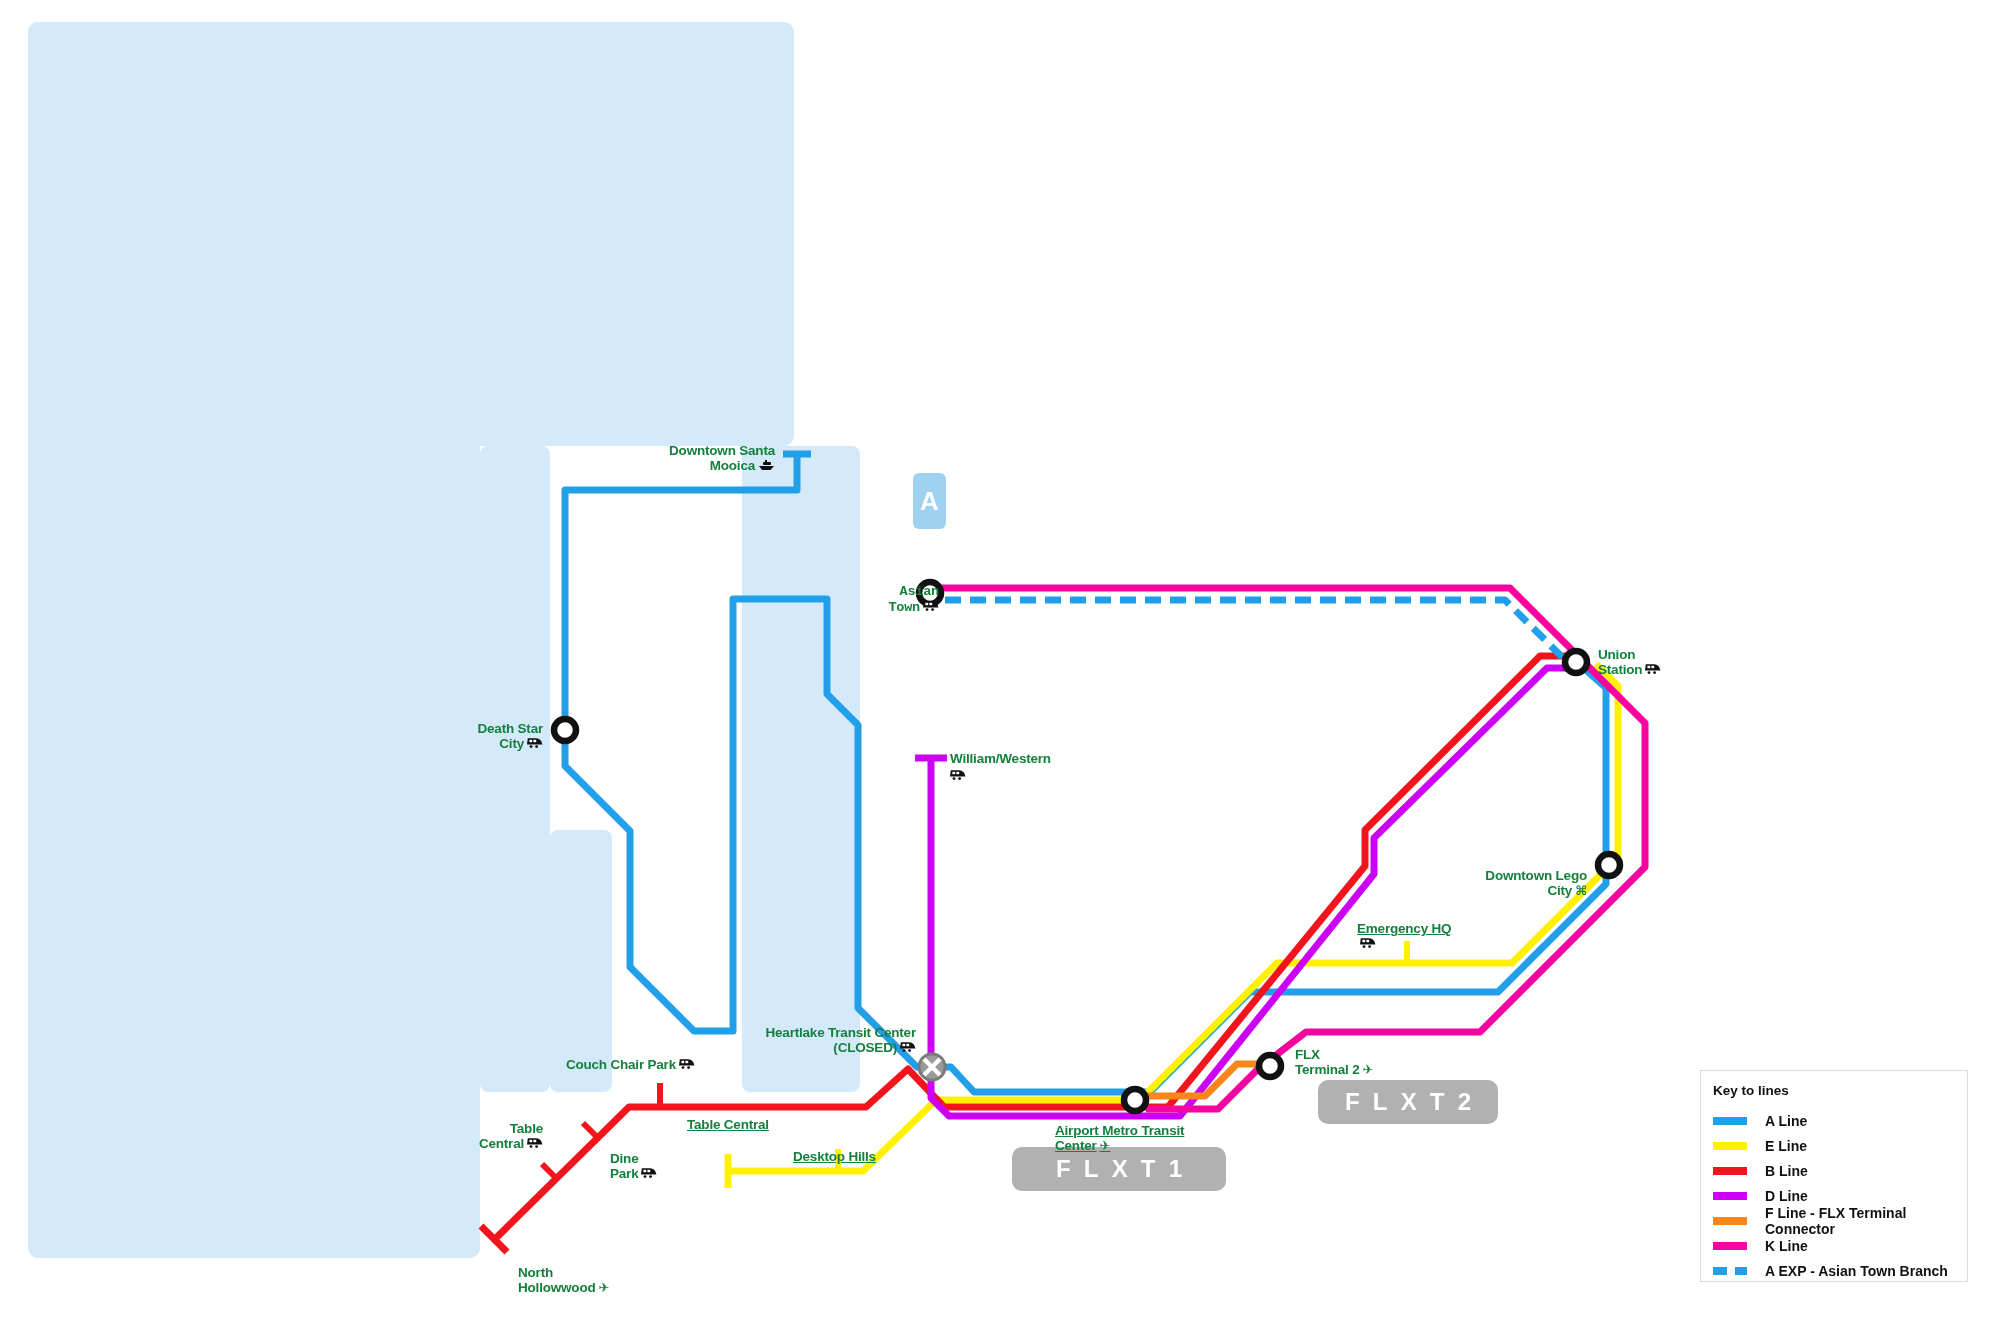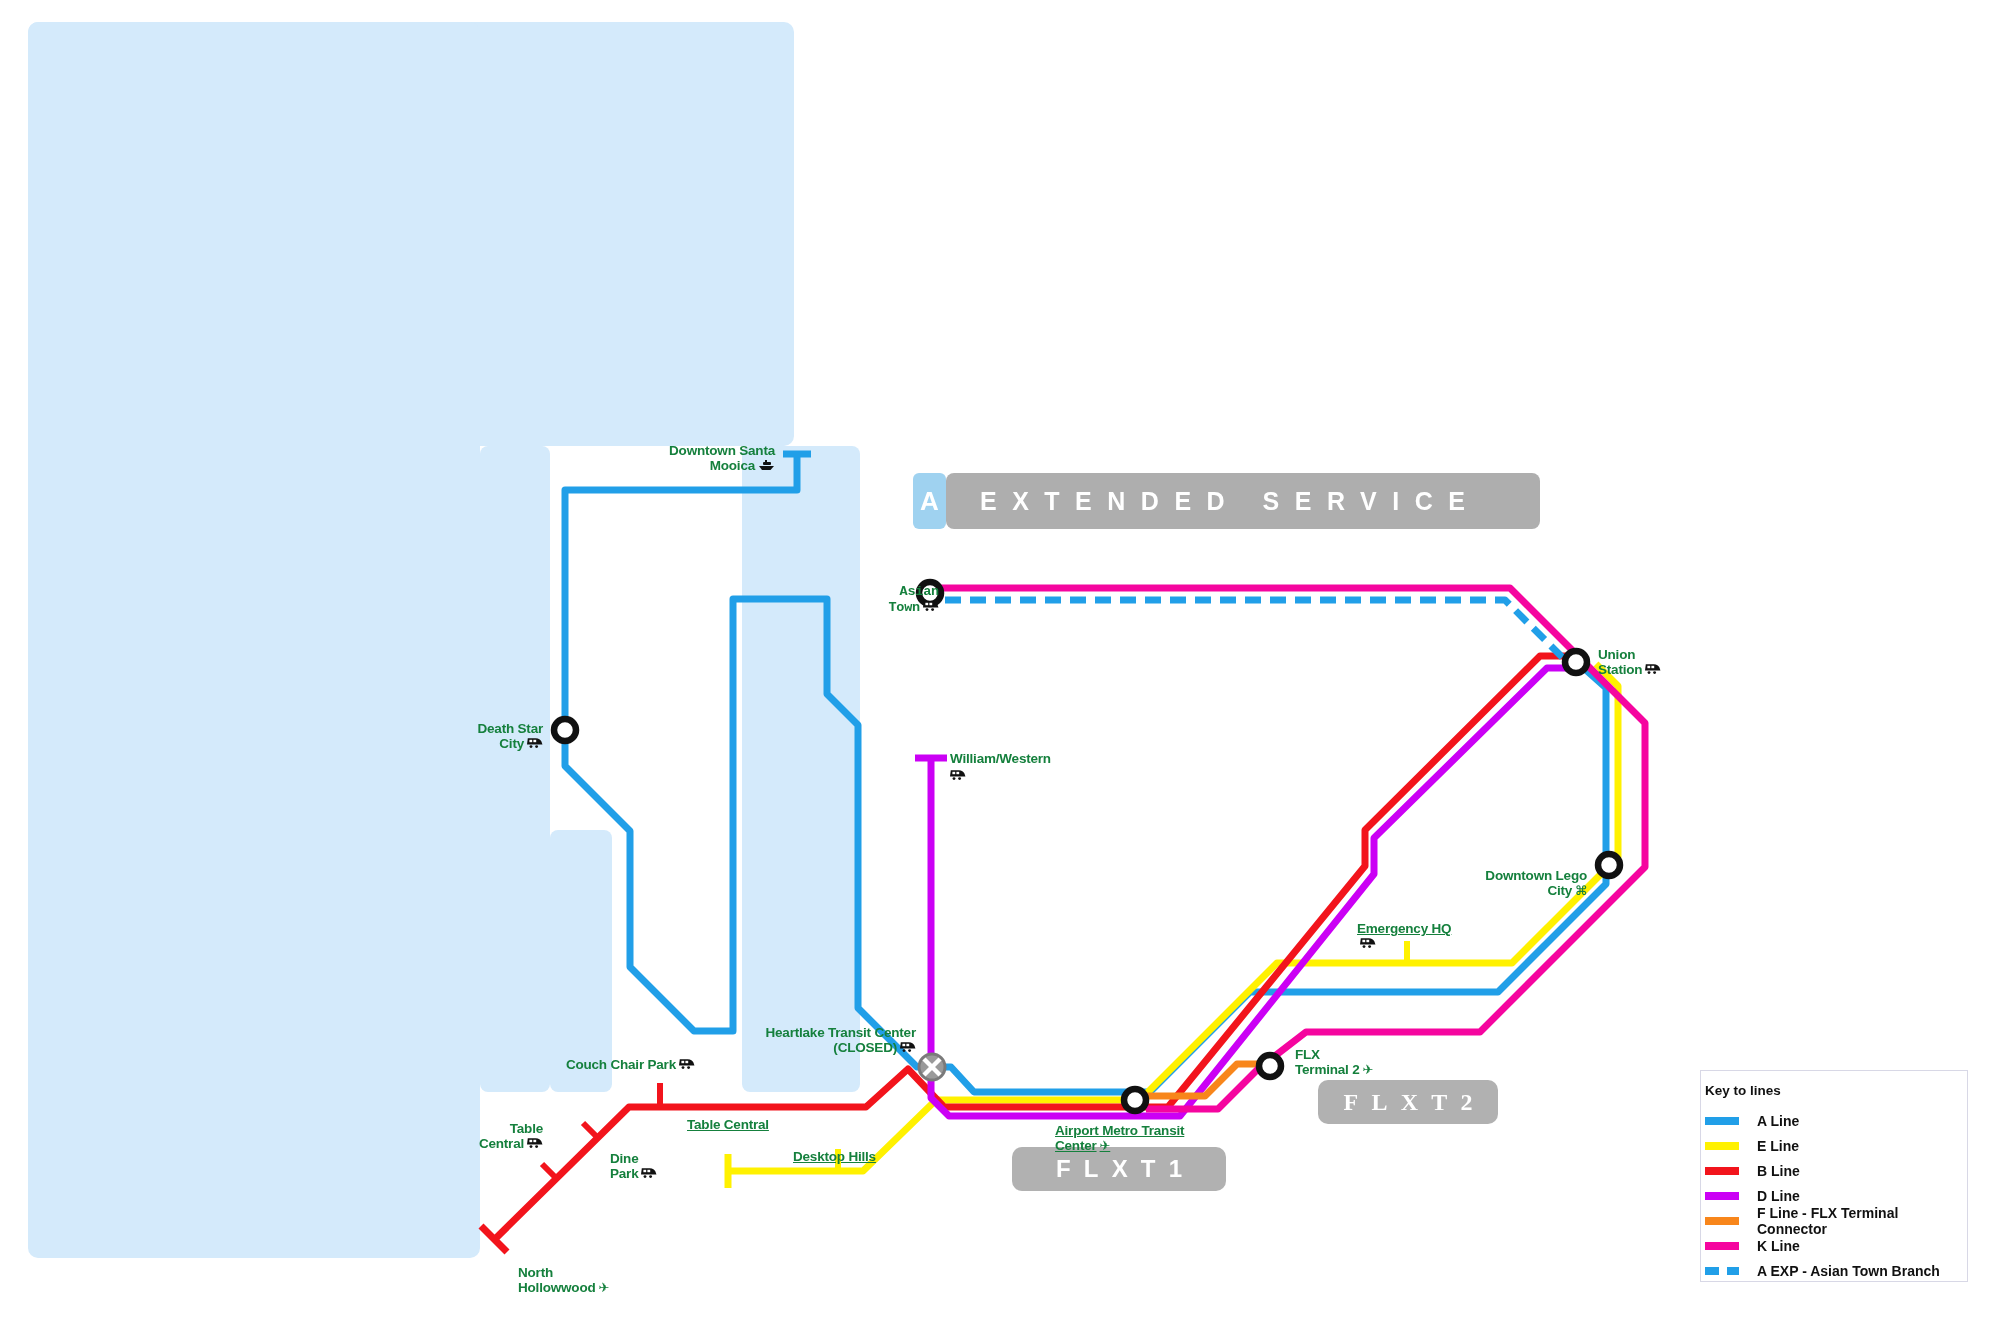--- a/index.html
+++ b/index.html
@@ -20,21 +20,21 @@
         border-radius:6px;display:flex;align-items:center;justify-content:center;
         font-size:26px;}
   .gbar{position:absolute;background:#aeaeae;color:#fff;font-weight:700;
         border-radius:8px;display:flex;align-items:center;
         font-size:25px;letter-spacing:0.62em;white-space:nowrap;padding-left:34px;}
   .zone{position:absolute;background:#b1b1b1;color:#fff;font-weight:700;
         border-radius:10px;display:flex;align-items:center;justify-content:center;
         font-size:24px;letter-spacing:0.55em;text-indent:0.55em;}
   
   #legend{position:absolute;left:1700px;top:1070px;width:268px;height:212px;
-          background:#fff;border:1px solid #d8d8e6;box-sizing:border-box;padding:12px 0 0 4px;}
+          background:#fff;border:1px solid #d8d8e6;box-sizing:border-box;padding:12px 0 0 12px;}
   #legend .ttl{font-size:13.5px;font-weight:700;color:#111;margin-bottom:10px;}
   .lrow{display:flex;align-items:center;height:25px;}
   .sw{width:34px;height:8px;margin-right:18px;flex:0 0 auto;}
   .lrow .lb{font-size:14px;font-weight:700;color:#111;}
   .sw-a{background:#219fe8;}
   .sw-e{background:#fff100;}
   .sw-b{background:#f2141c;}
   .sw-d{background:#cb00f5;}
   .sw-f{background:#f8861b;}
   .sw-k{background:#f5059f;}
@@ -93,28 +93,25 @@
     <g>
       <circle cx="932" cy="1067" r="13" fill="#9a9a9a" stroke="#7a7a7a" stroke-width="3"></circle>
       <line x1="924" y1="1059" x2="940" y2="1075" stroke="#ffffff" stroke-width="4.5"></line>
       <line x1="940" y1="1059" x2="924" y2="1075" stroke="#ffffff" stroke-width="4.5"></line>
     </g>
   </svg>
 
   <div class="chip" style="left:913px;top:473px;width:33px;height:56px;">
     <span>A</span>
   </div>
-  <div class="gbar" style="left:946px;top:473px;width:560px;height:56px;">
-    <span>EXTENDED SERVICE</span>
-  </div>
 
   <div class="zone" style="left:1012px;top:1147px;width:214px;height:44px;text-align:center;">
     <span>FLXT1</span>
   </div>
-  <div class="zone" style="left:1318px;top:1080px;width:180px;height:44px;font-family:Liberation Serif, serif;">
+  <div class="zone" style="left:1318px;top:1080px;width:180px;height:44px;">
     <span>FLXT2</span>
   </div>
 
   <div class="stn r" style="left:655px;top:444px;width:120px;">
     <span class="t">Downtown Santa Mooica</span><span class="ic"><svg width="17" height="11" viewBox="0 0 17 11">
           <path d="M1 6 h15 l-3.5 4 h-8.5 z" fill="#111"></path>
           <rect x="5" y="2" width="8" height="3" rx="1" fill="#111"></rect>
           <rect x="7" y="0" width="2" height="2" fill="#111"></rect>
         </svg></span>
   </div>

